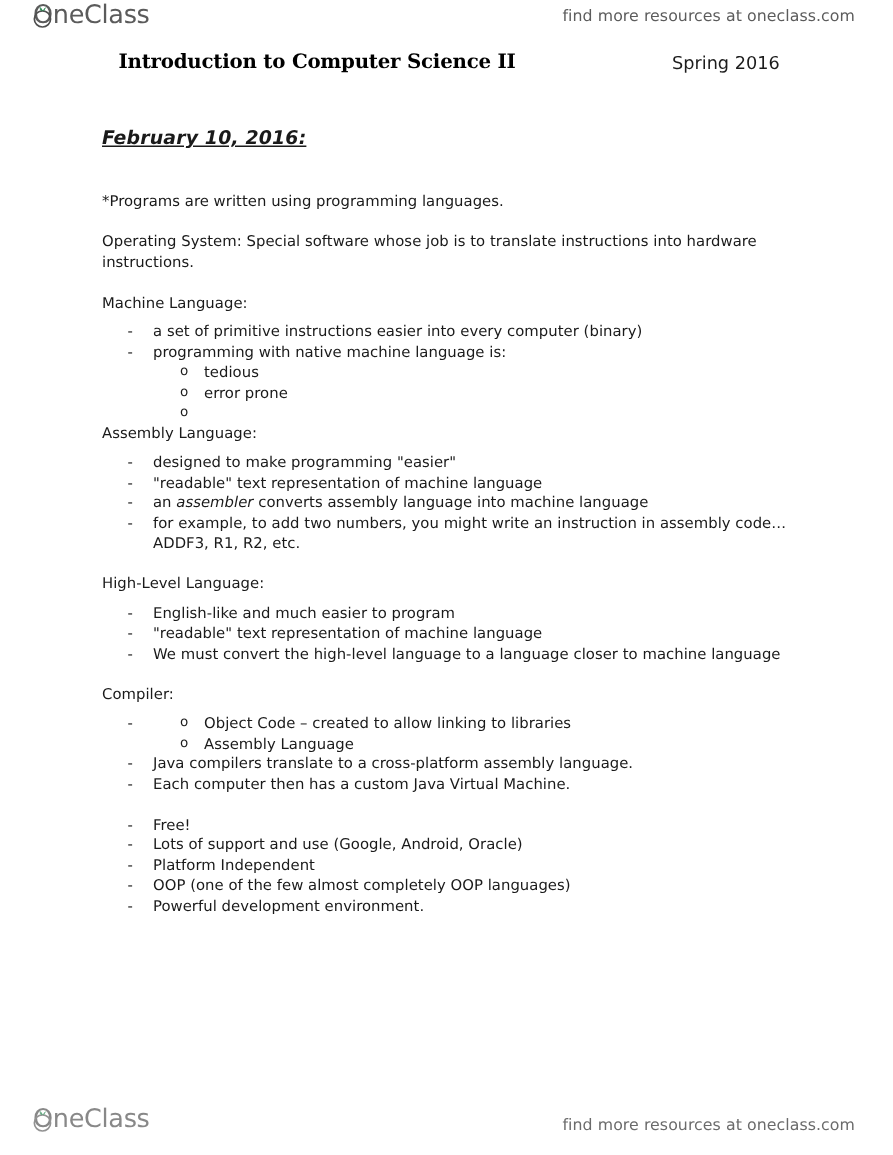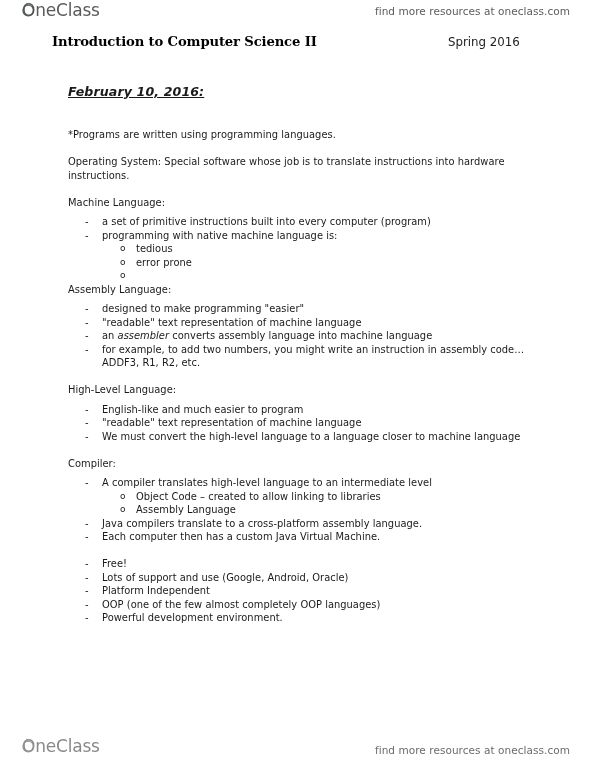--- a/index.html
+++ b/index.html
@@ -12,21 +12,21 @@
     height: 770px;
     position: relative;
     font-family: "DejaVu Sans", sans-serif;
     color: #1a1a1a;
     overflow: hidden;
   }
 
   
   .logo {
     display: inline-flex;
-    align-items: flex-start;
+    align-items: flex-end;
     white-space: nowrap;
     line-height: 1;
   }
   .logo-mark {
     position: relative;
     display: inline-block;
     width: 15px;
     height: 15px;
   }
   .logo-mark svg { display: block; }
@@ -62,21 +62,21 @@
   
   .title-row {
     position: absolute;
     left: 0;
     top: 34px;
     width: 595px;
     height: 20px;
   }
   .course-title {
     position: absolute;
-    left: 52px;
+    left: 79px;
     top: 0;
     font-family: "DejaVu Serif", serif;
     font-weight: bold;
     font-size: 13.2px;
     color: #000000;
     letter-spacing: -0.15px;
   }
   .term-label {
     position: absolute;
     left: 448px;
@@ -211,21 +211,21 @@
   <div class="date-heading">February 10, 2016:</div>
 
 
   <p class="para">*Programs are written using programming languages.</p>
 
   <p class="para">Operating System: Special software whose job is to translate instructions into hardware instructions.</p>
 
   <div id="sections-host">
       <p class="section-label">Machine Language:</p>
       <ul class="lvl1">
-        <li><span class="bullet-dash">-</span><span>a set of primitive instructions built into every computer (program)</span></li>
+        <li><span class="bullet-dash">-</span><span>a set of primitive instructions easier into every computer (binary)</span></li>
         <li><span class="bullet-dash">-</span><span>programming with native machine language is:</span><ul class="lvl2">
             <li><span class="bullet-o">o</span><span>tedious</span></li>
             <li><span class="bullet-o">o</span><span>error prone</span></li>
             <li><span class="bullet-o">o</span></li>
           </ul></li>
       </ul>
       <p class="section-label">Assembly Language:</p>
       <ul class="lvl1">
         <li><span class="bullet-dash">-</span><span>designed to make programming "easier"</span></li>
         <li><span class="bullet-dash">-</span><span>"readable" text representation of machine language</span></li>
@@ -233,21 +233,21 @@
         <li><span class="bullet-dash">-</span><span>for example, to add two numbers, you might write an instruction in assembly code… ADDF3, R1, R2, etc.</span></li>
       </ul>
       <p class="section-label">High-Level Language:</p>
       <ul class="lvl1">
         <li><span class="bullet-dash">-</span><span>English-like and much easier to program</span></li>
         <li><span class="bullet-dash">-</span><span>"readable" text representation of machine language</span></li>
         <li><span class="bullet-dash">-</span><span>We must convert the high-level language to a language closer to machine language</span></li>
       </ul>
       <p class="section-label">Compiler:</p>
       <ul class="lvl1">
-        <li><span class="bullet-dash">-</span><span>A compiler translates high-level language to an intermediate level</span><ul class="lvl2">
+        <li><span class="bullet-dash">-</span><ul class="lvl2">
             <li><span class="bullet-o">o</span><span>Object Code – created to allow linking to libraries</span></li>
             <li><span class="bullet-o">o</span><span>Assembly Language</span></li>
           </ul></li>
         <li><span class="bullet-dash">-</span><span>Java compilers translate to a cross-platform assembly language.</span></li>
         <li><span class="bullet-dash">-</span><span>Each computer then has a custom Java Virtual Machine.</span></li>
       </ul>
       <ul class="lvl1">
         <li><span class="bullet-dash">-</span><span>Free!</span></li>
         <li><span class="bullet-dash">-</span><span>Lots of support and use (Google, Android, Oracle)</span></li>
         <li><span class="bullet-dash">-</span><span>Platform Independent</span></li>

